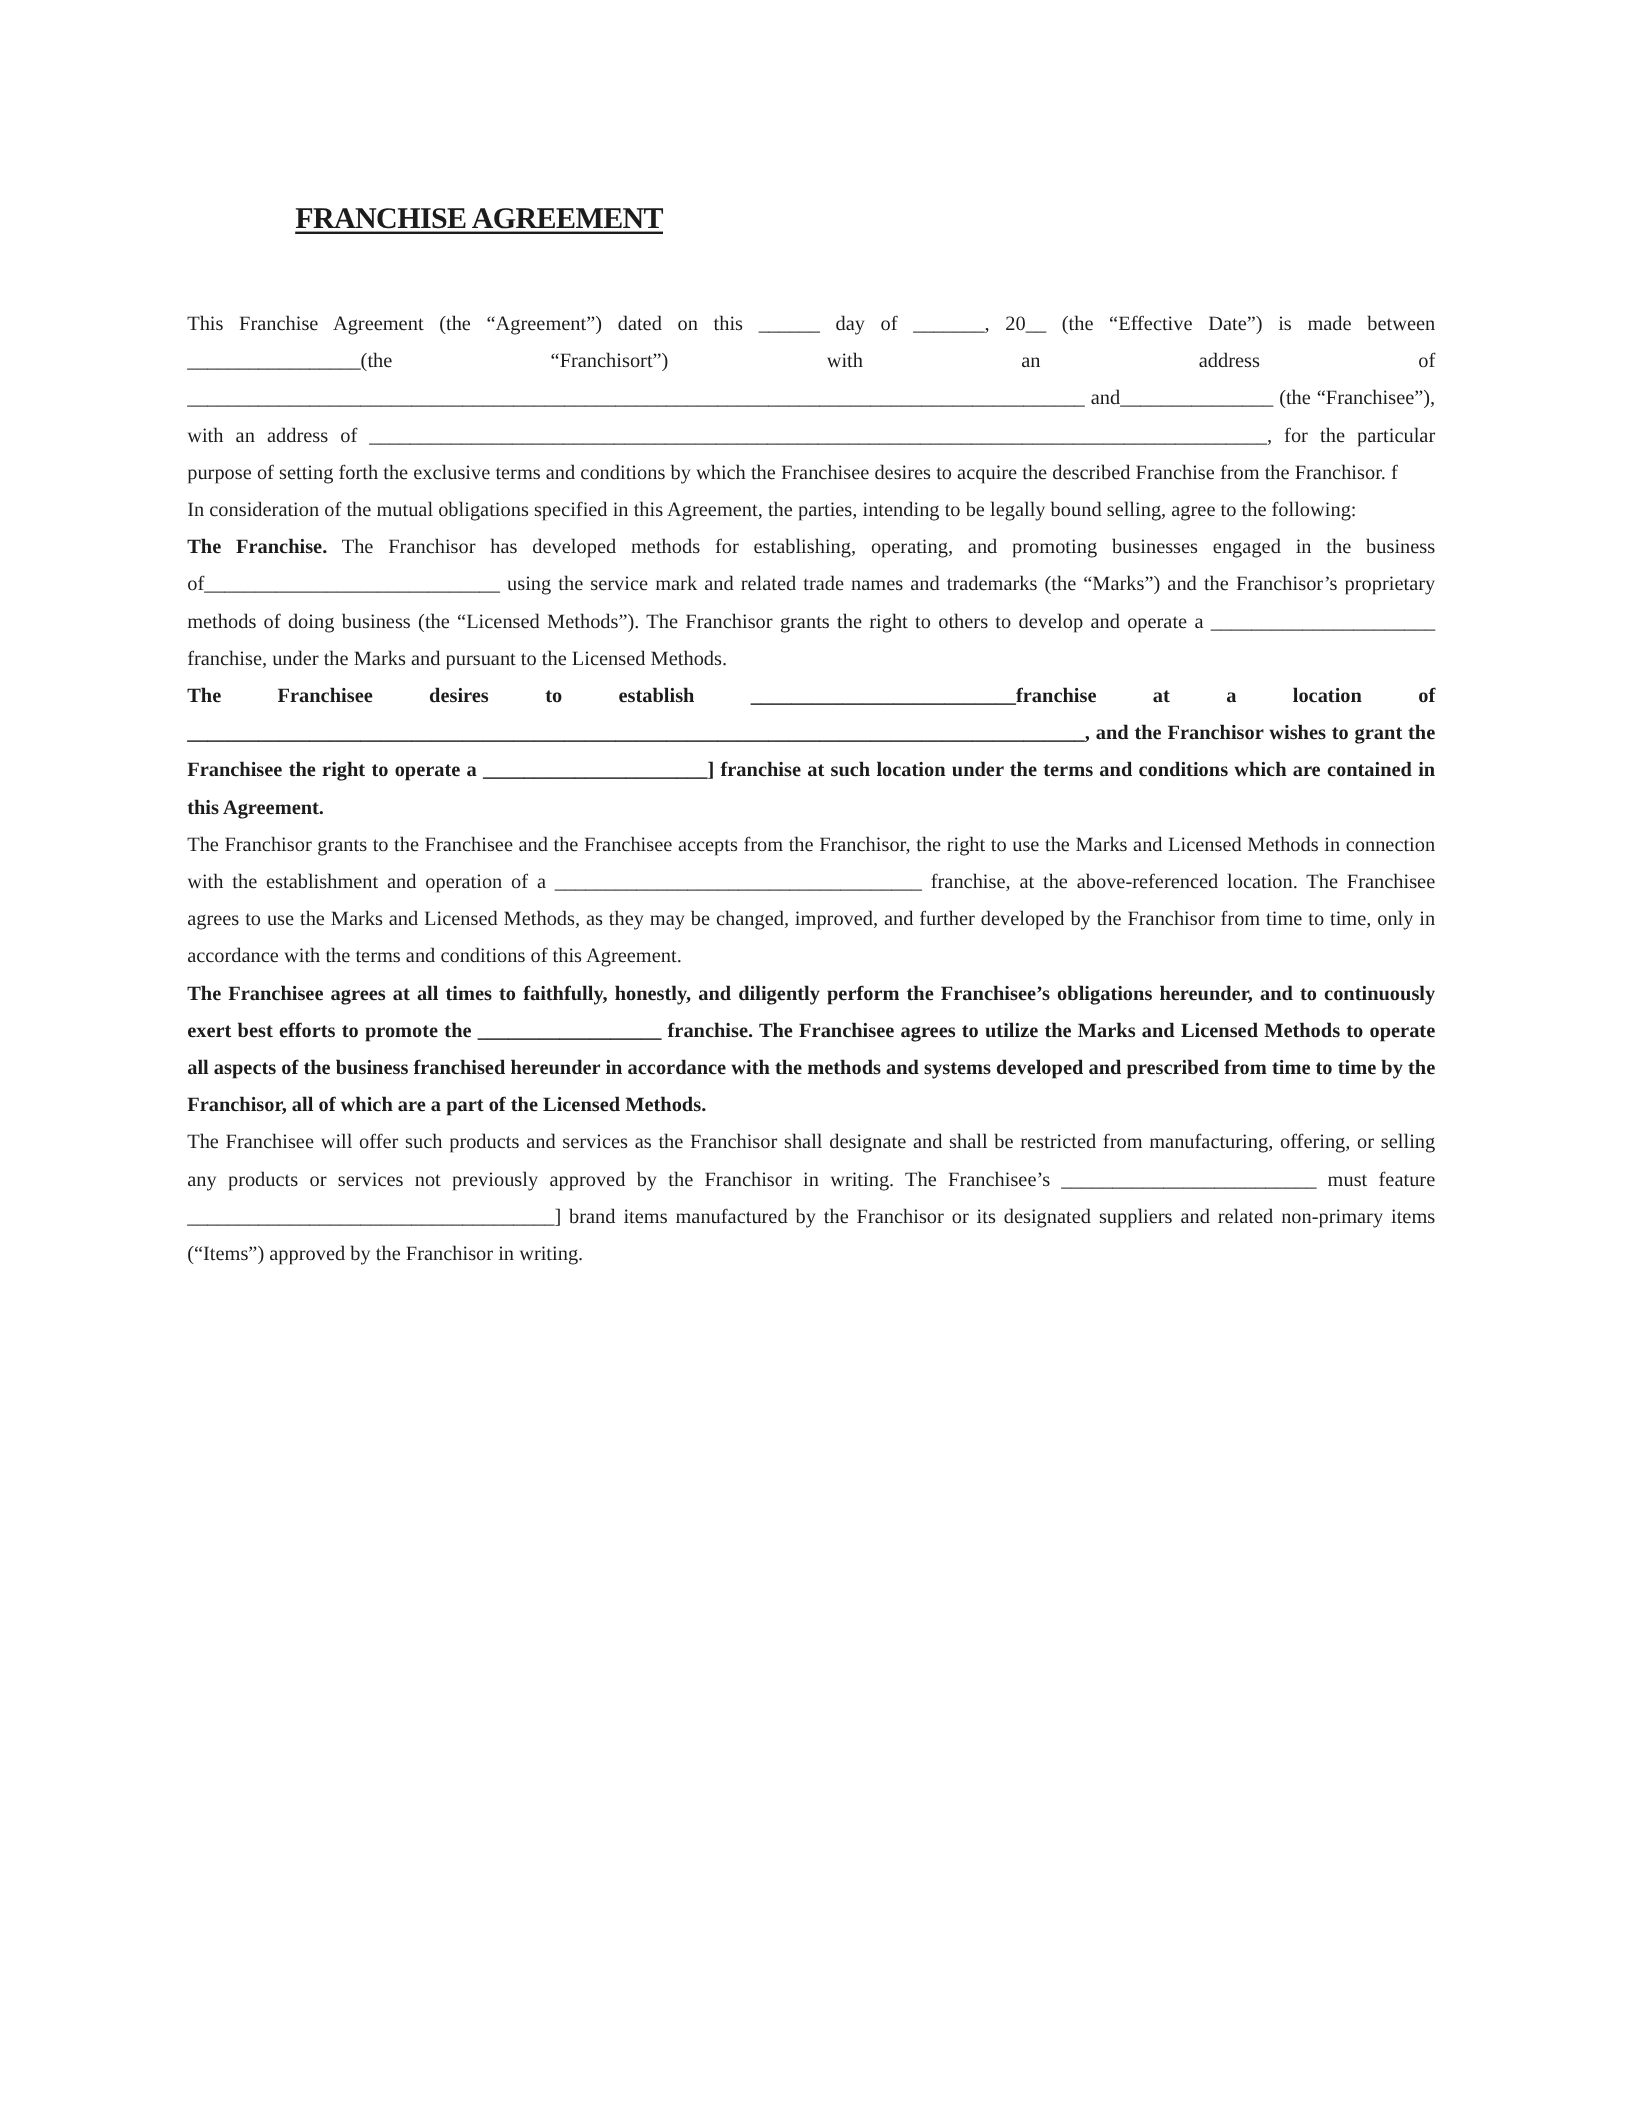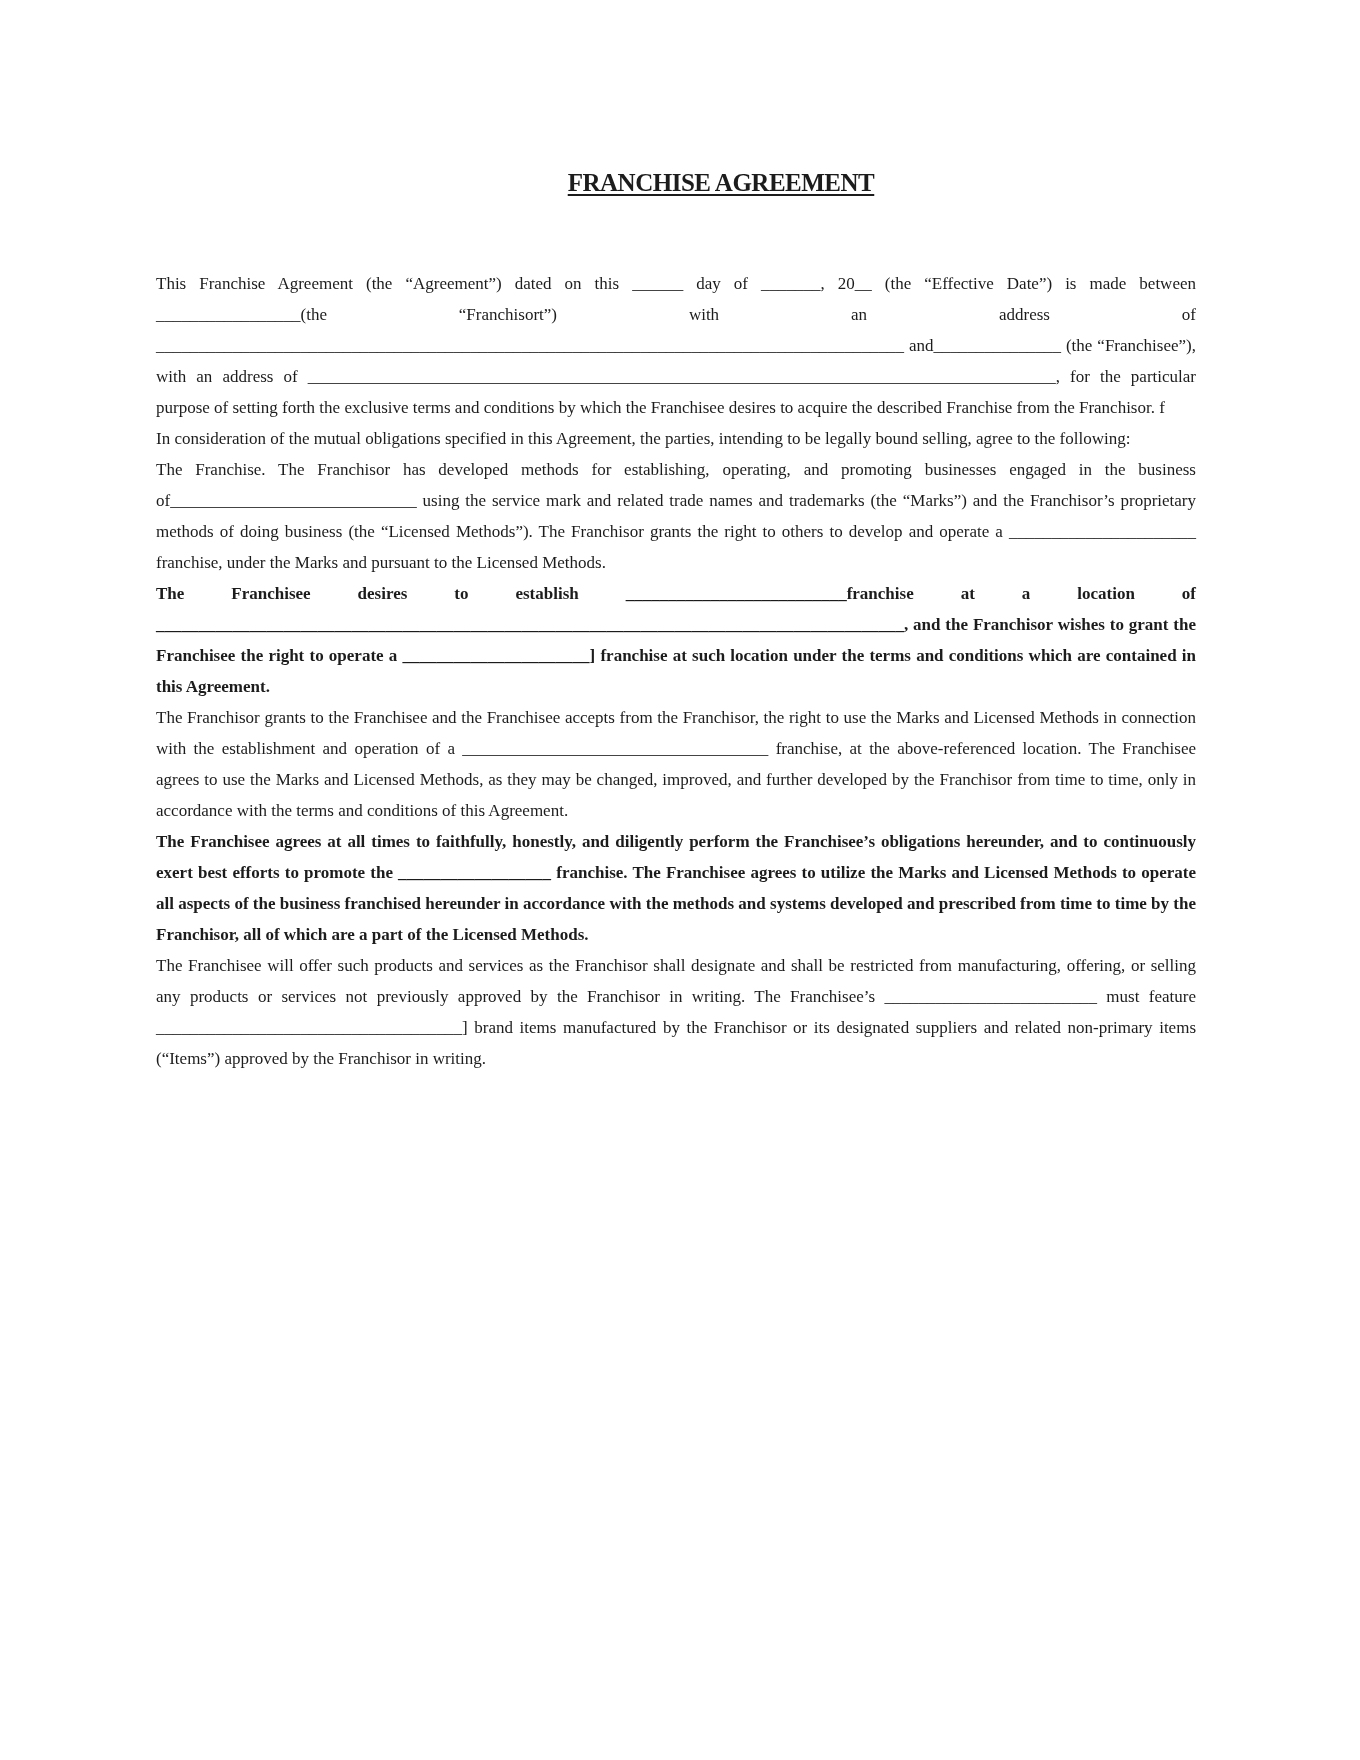--- a/index.html
+++ b/index.html
@@ -19,36 +19,36 @@
     padding: 168px 0 0 156px;
   }
   .content {
     width: 1040px;
   }
   .doc-title {
     font-size: 25px;
     line-height: 30px;
     font-weight: 700;
     letter-spacing: -0.5px;
-    text-align: center;
+    text-align: left;
     text-indent: 90px;
     text-decoration: underline;
     text-decoration-thickness: 2px;
     text-underline-offset: 3px;
-    margin: 0 0 70px 0;
+    margin: 0 0 56px 0;
     white-space: nowrap;
   }
   p.para {
     font-size: 17px;
     line-height: 31px;
     text-align: justify;
     margin: 0;
     word-wrap: break-word;
   }
-  p.para b { font-weight: 400; margin-top: 12px; }
+  p.para b { font-weight: 700; margin-top: 12px; }
   .p1 { margin-bottom: 10px; }
   .p2 { margin-bottom: 58px; }
   .p3 { margin-bottom: 40px; }
   .p4 { margin-bottom: 71px; font-weight: bold; }
   .p5 { margin-bottom: 37px; }
   .p6 { margin-bottom: 38px; font-weight: bold; }
   .p7 { margin-bottom: 0; }
 </style>
 </head>
 <body>

